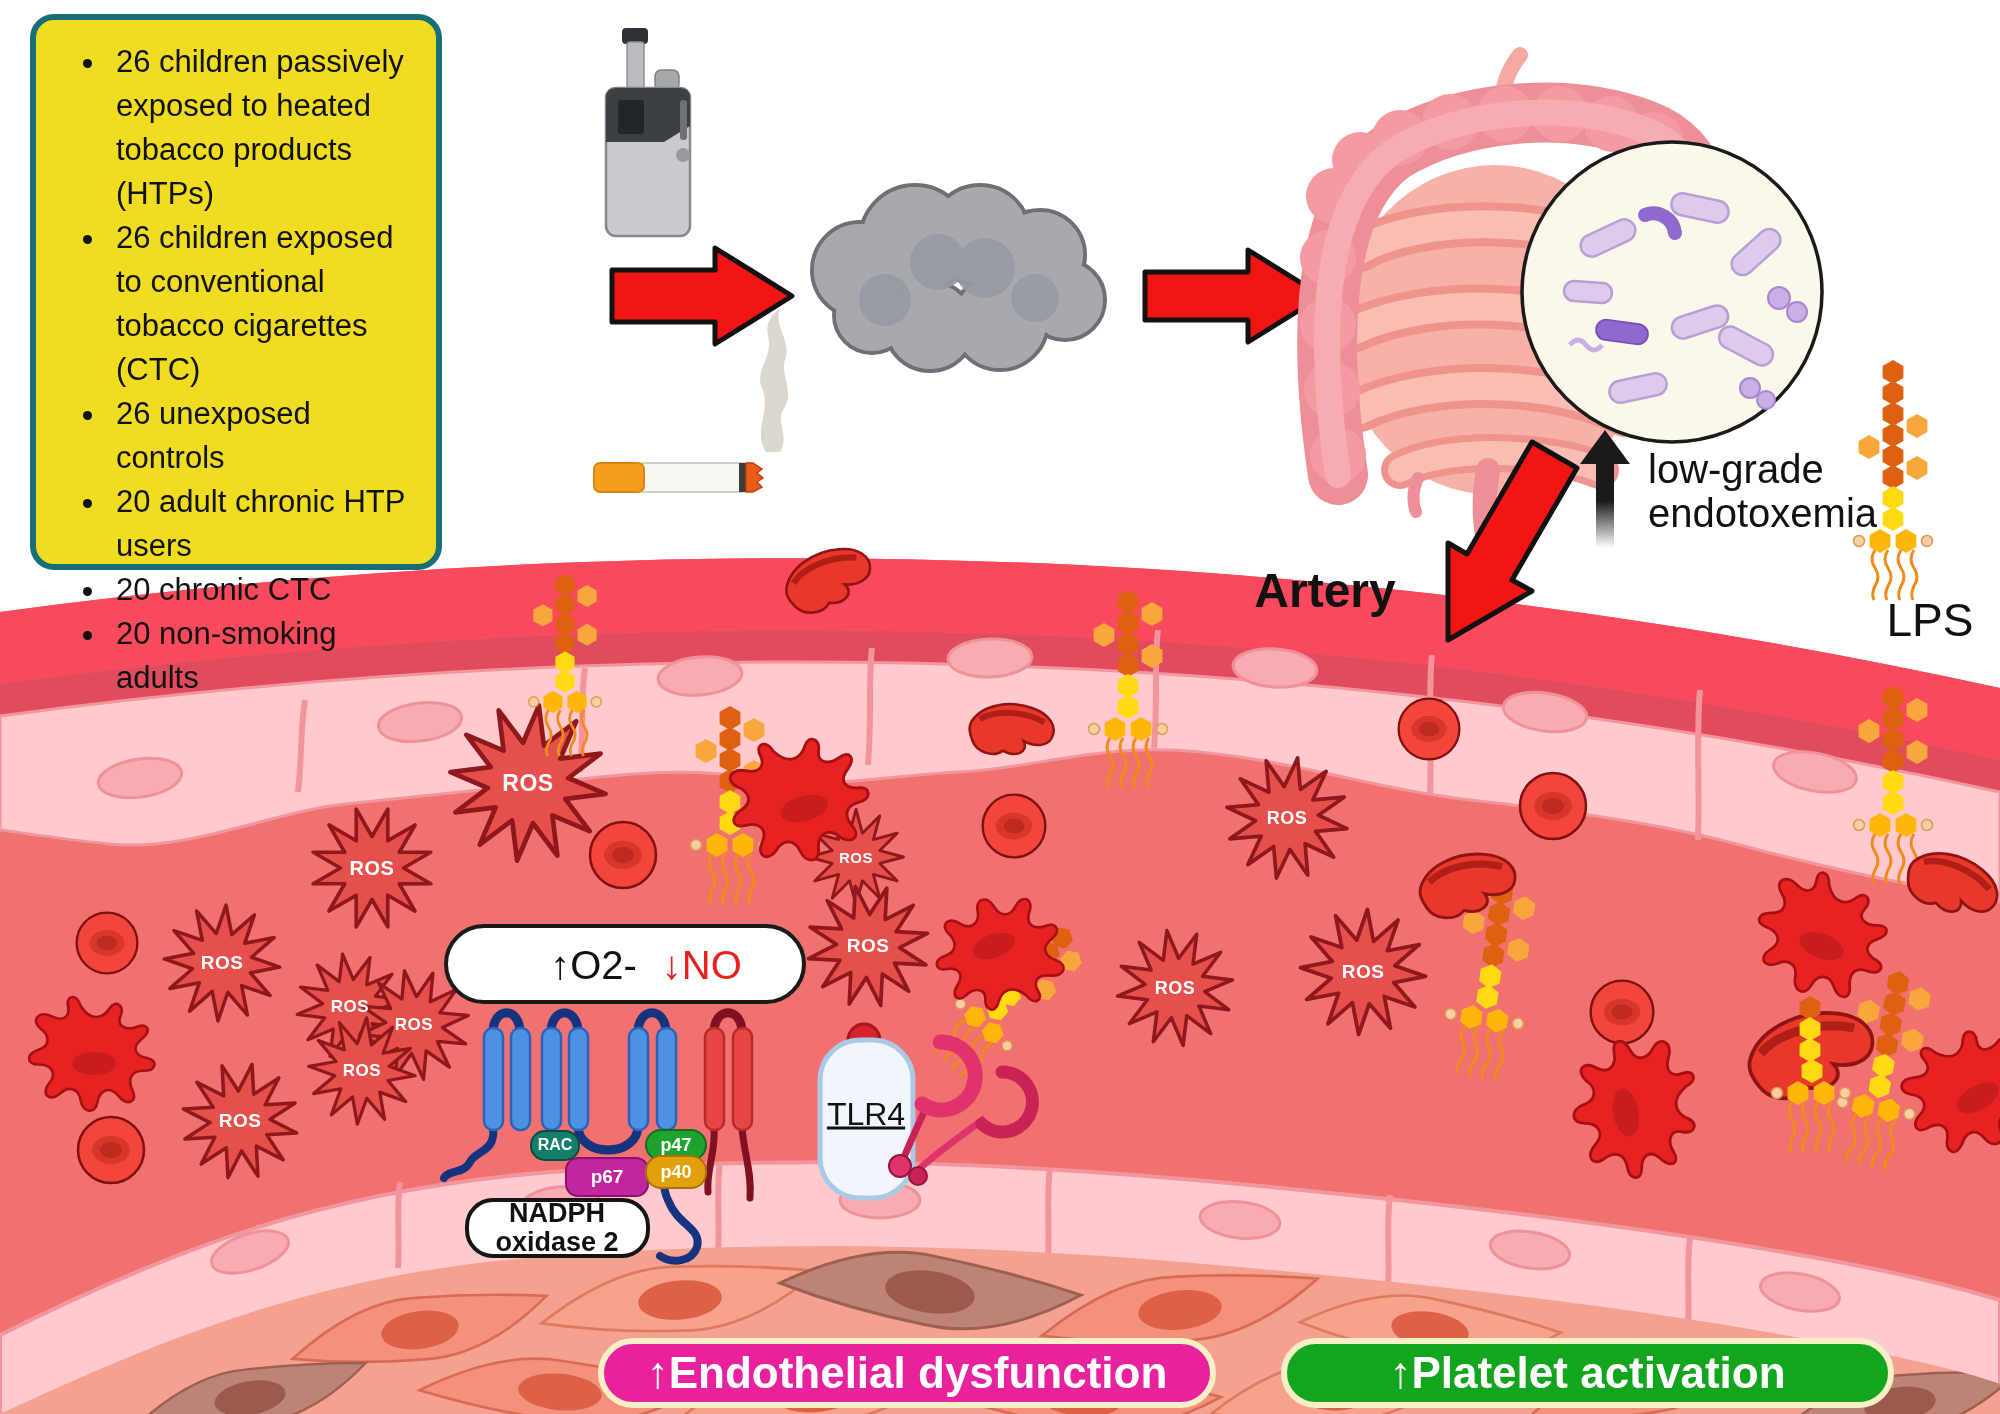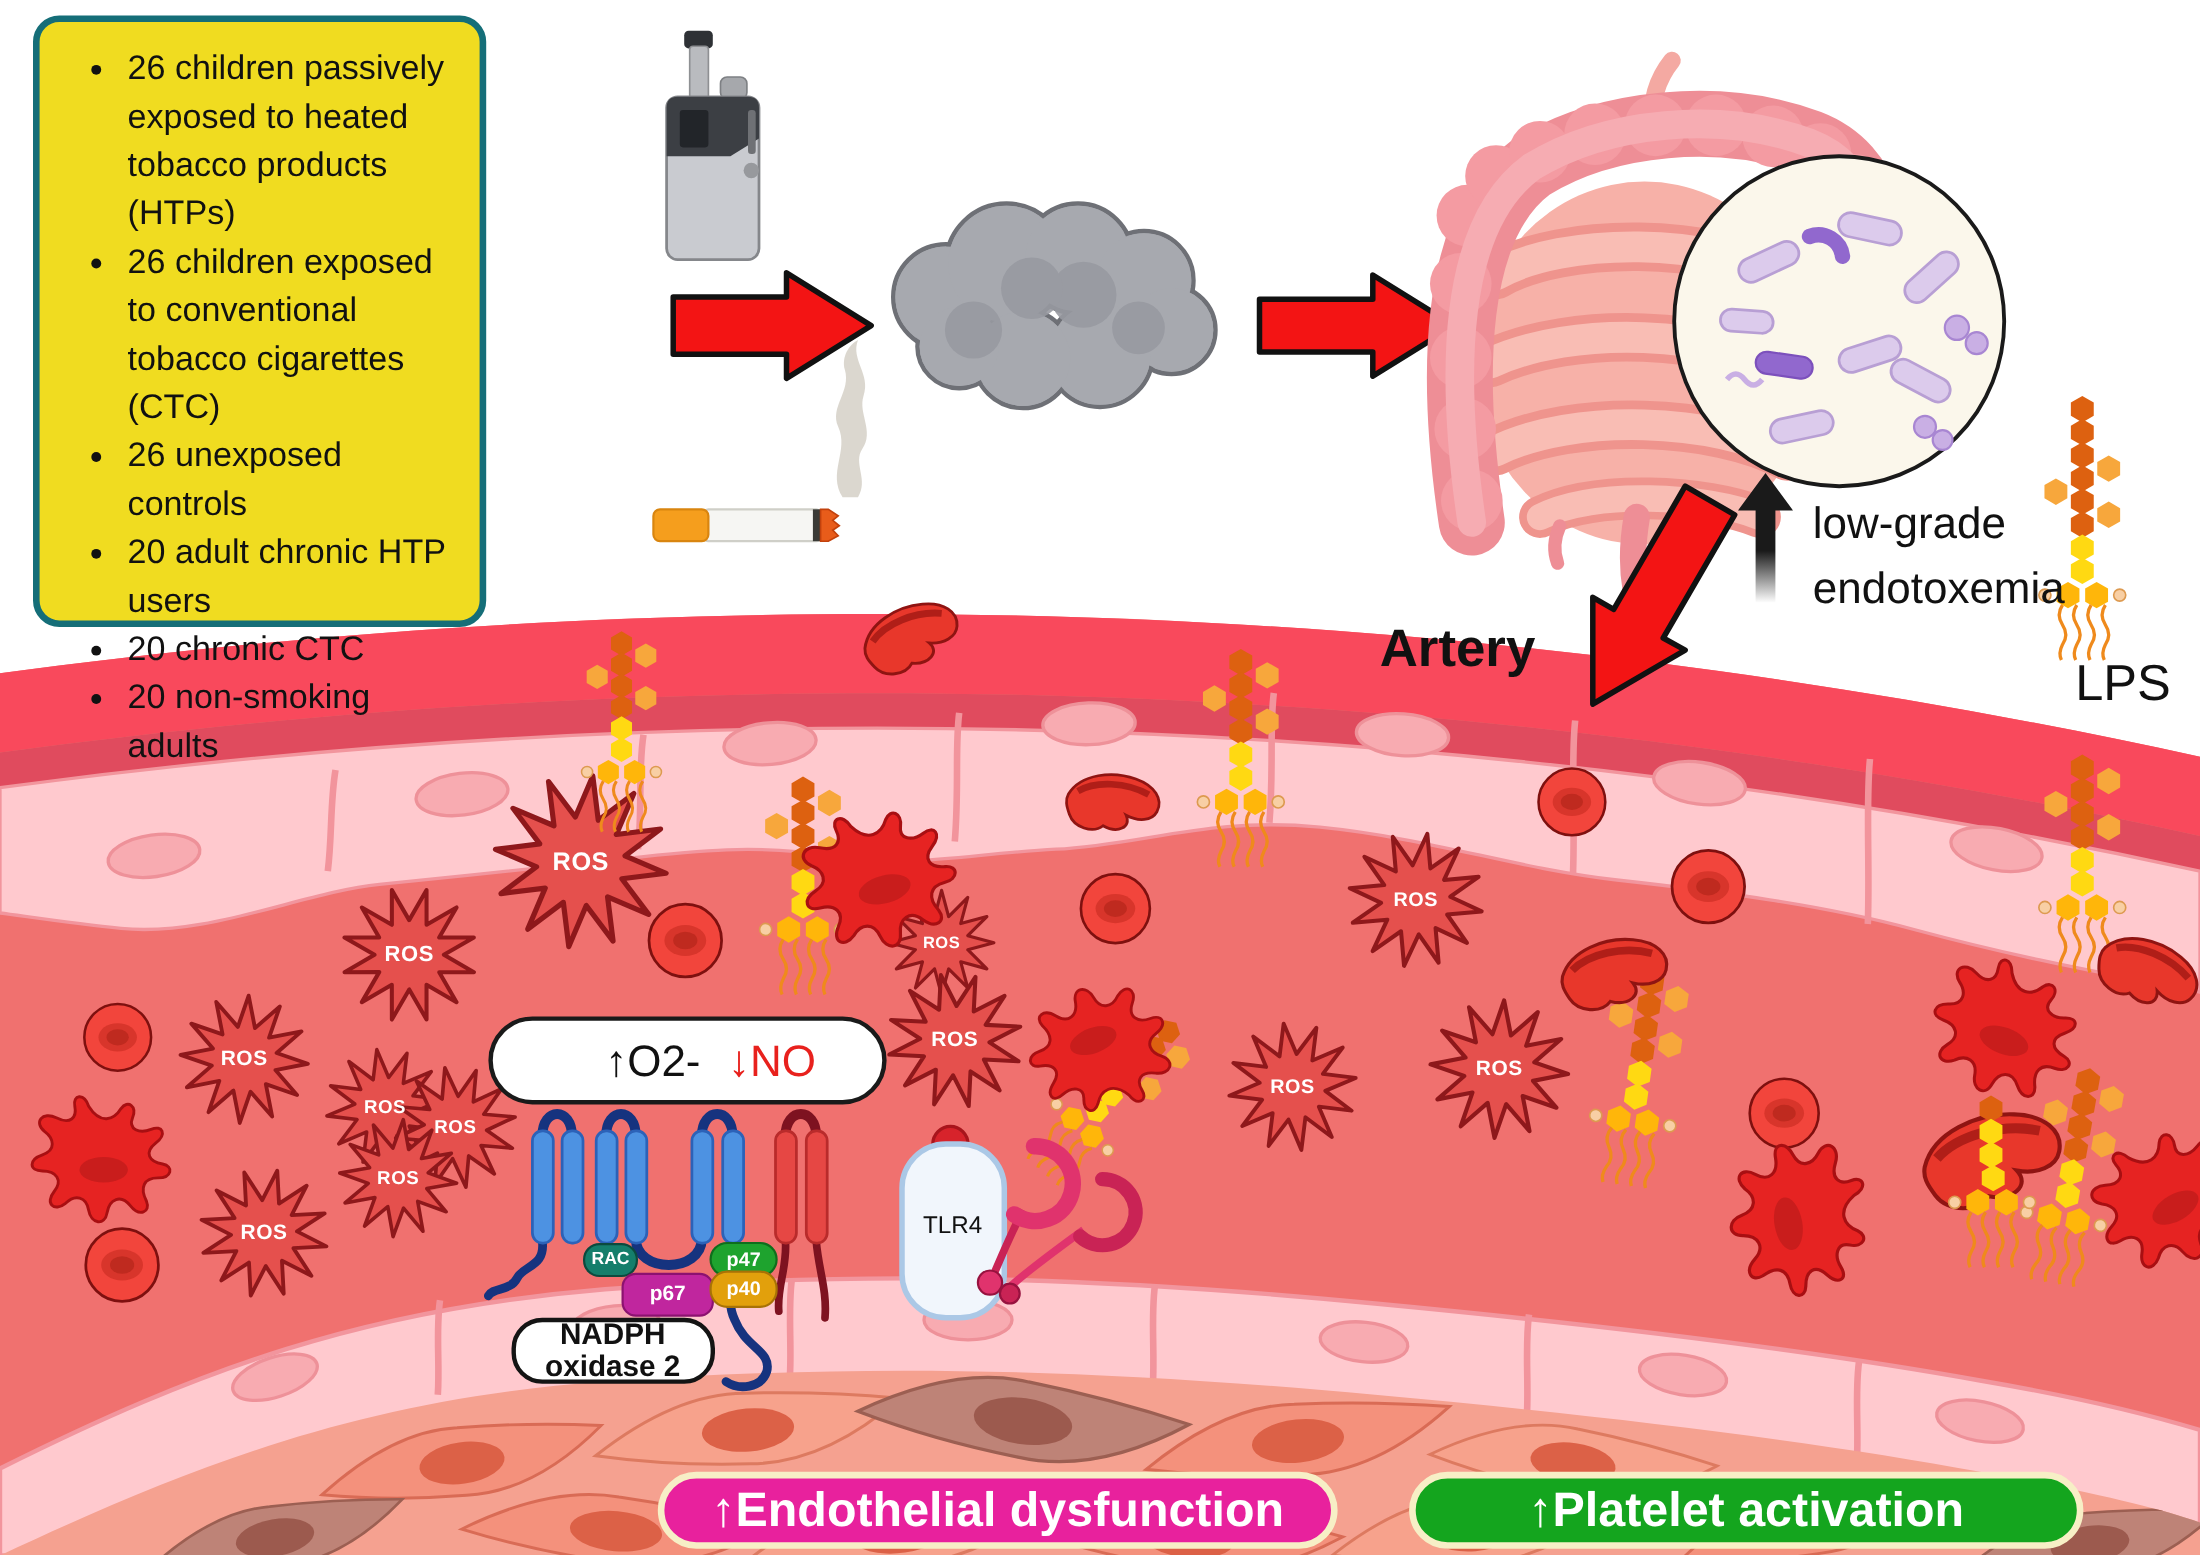--- a/index.html
+++ b/index.html
@@ -10,32 +10,32 @@
   .center{transform:translate(-50%,-50%);text-align:center;}
 
   
   #study-box{position:absolute;left:30px;top:14px;width:412px;height:556px;box-sizing:border-box;
     background:#F0DC20;border:6px solid #156E78;border-radius:24px;padding:20px 18px 14px 30px;}
   #study-box ul{margin:0;padding-left:42px;}
   #study-box li{font-size:31px;line-height:44px;color:#111;padding-left:8px;}
 
   
   #artery-label{left:1325px;top:590px;font-size:48px;font-weight:800;}
-  #endotoxemia-label{left:1648px;top:447px;width:320px;font-size:40px;line-height:59px;}
+  #endotoxemia-label{left:1648px;top:447px;width:320px;font-size:40px;line-height:44px;}
   #lps-label{left:1930px;top:620px;font-size:46px;font-weight:500;}
 
   
   .ros-label{position:absolute;transform:translate(-50%,-50%);color:#fff;font-weight:bold;
     font-size:19px;letter-spacing:.5px;}
 
   
   #o2no{left:468px;top:928px;width:356px;height:74px;display:flex;align-items:center;
     justify-content:center;gap:25px;font-size:40px;}
   #o2no .no{color:#E8211D;}
-  #tlr4-label{left:866px;top:1114px;font-size:22px;}
+  #tlr4-label{left:866px;top:1114px;font-size:32px;text-decoration:underline;}
   #nadph-label{left:557px;top:1228px;width:176px;font-size:27px;font-weight:bold;line-height:29px;}
   .sub{position:absolute;transform:translate(-50%,-50%);color:#fff;font-weight:bold;}
   #rac-label{left:555px;top:1145px;font-size:16px;}
   #p47-label{left:676px;top:1145px;font-size:18px;}
   #p67-label{left:607px;top:1177px;font-size:19px;}
   #p40-label{left:676px;top:1172px;font-size:18px;}
 
   
   .pill{position:absolute;top:1338px;height:70px;border-radius:38px;display:flex;align-items:center;
     justify-content:center;color:#fff;font-size:44px;font-weight:bold;box-sizing:border-box;}

